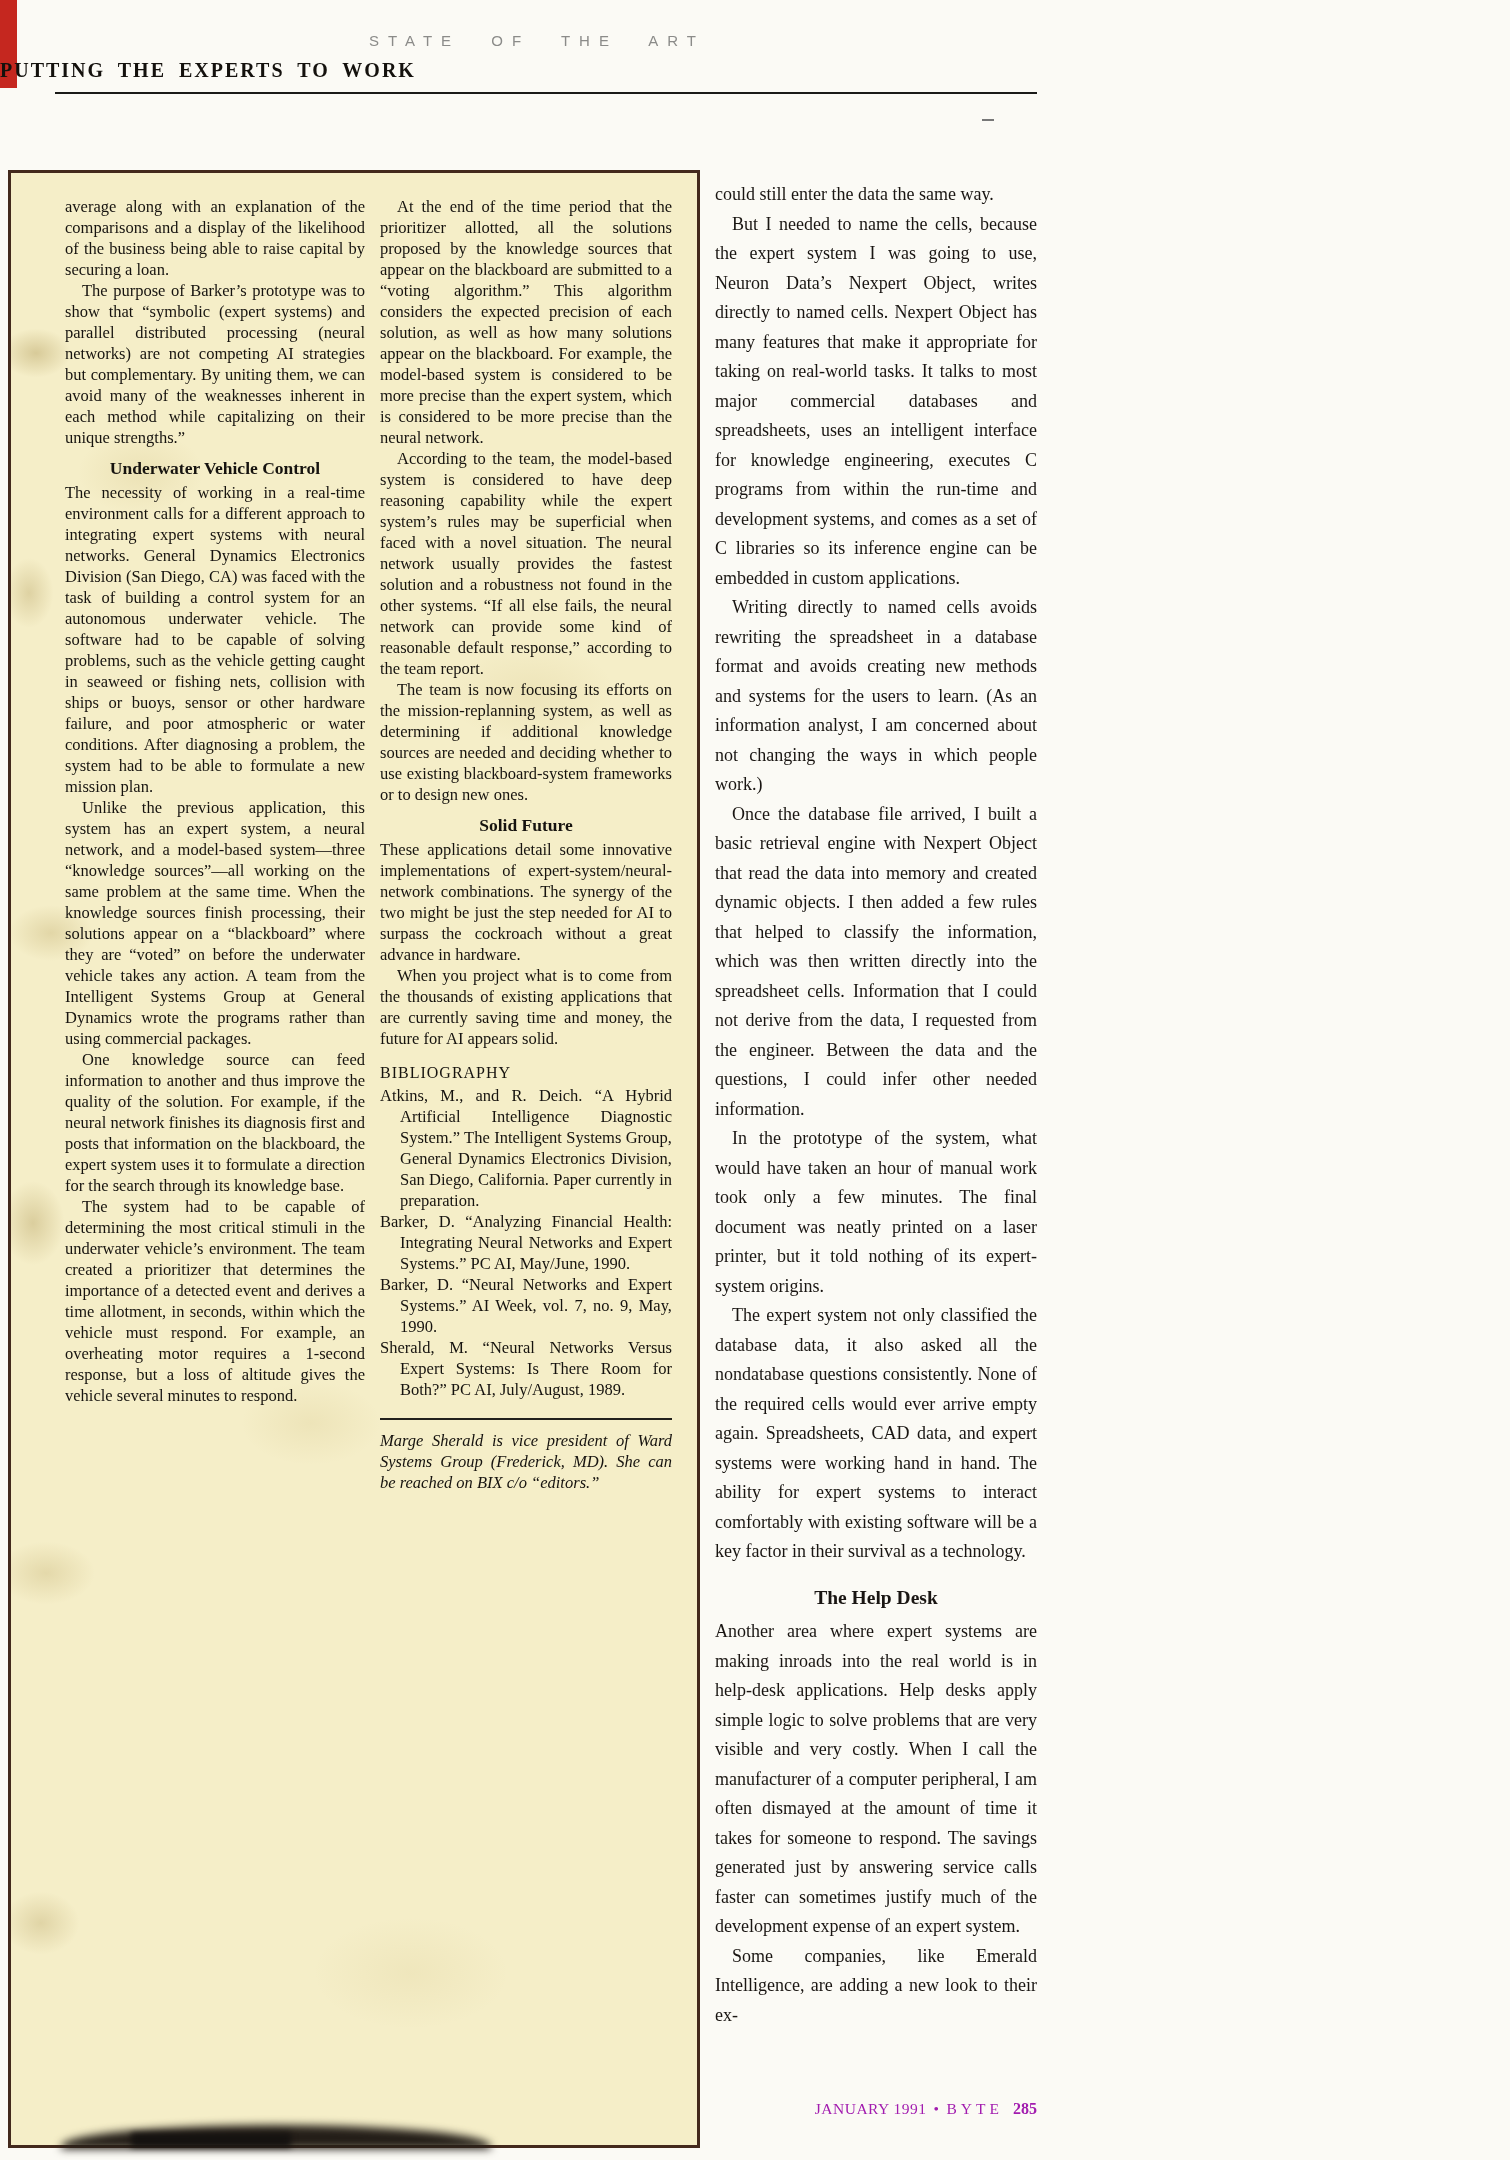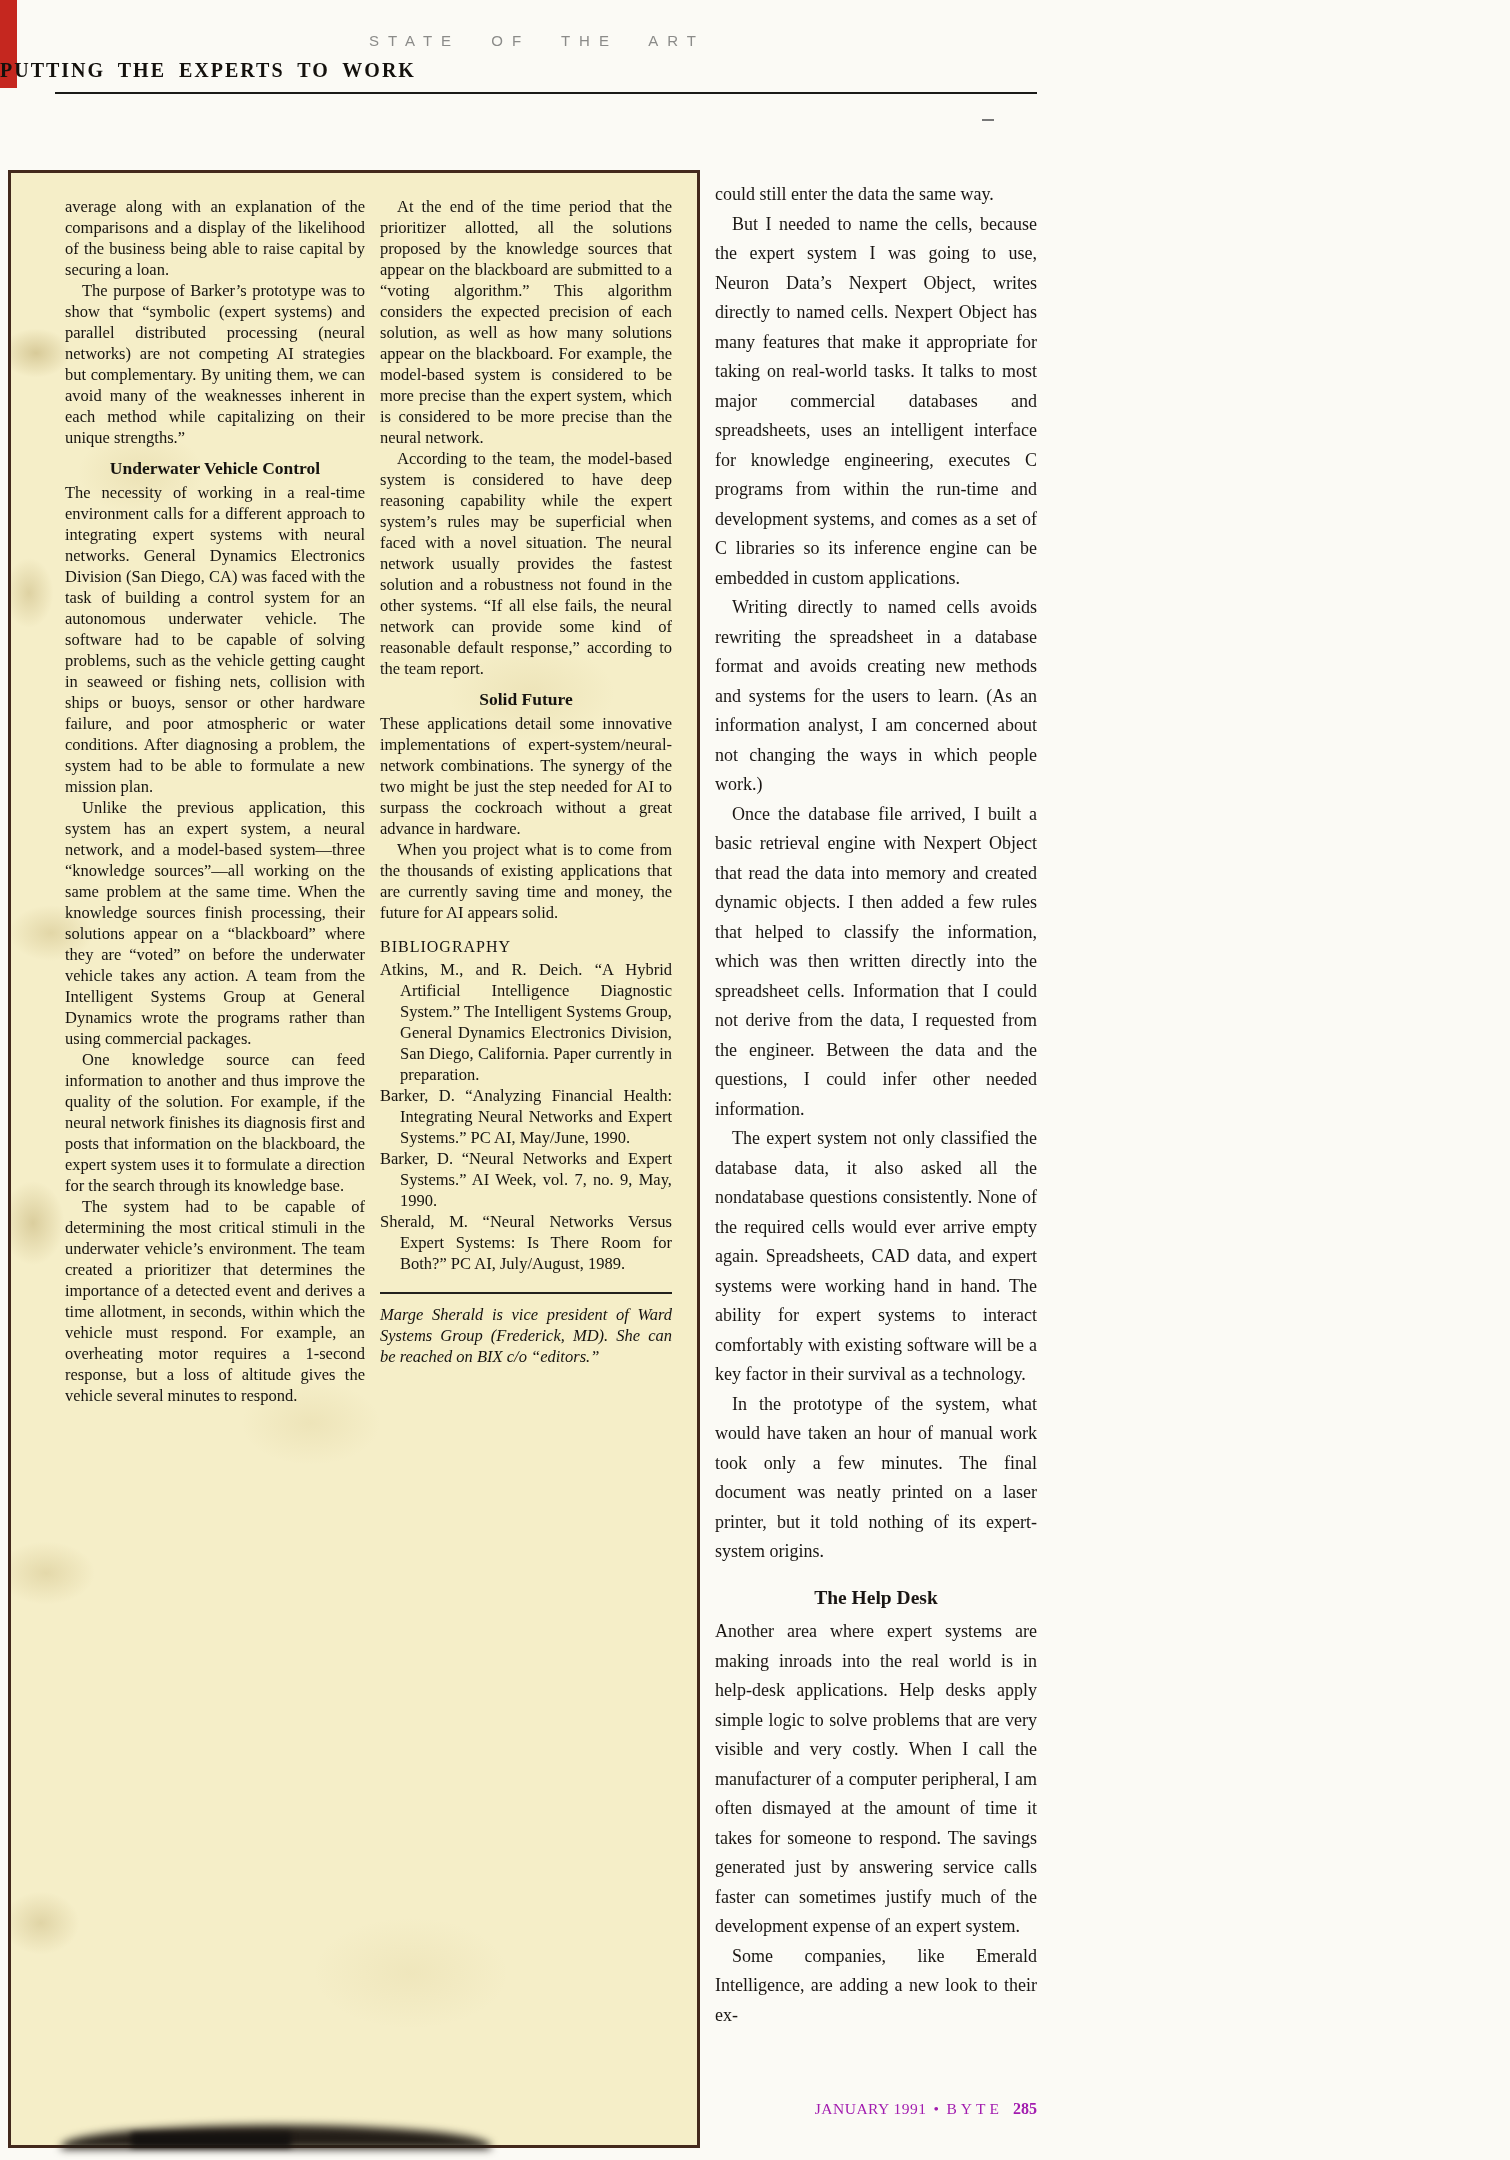--- a/index.html
+++ b/index.html
@@ -168,39 +168,40 @@
     <h3>Underwater Vehicle Control</h3>
     <p class="flush">The necessity of working in a real-time environment calls for a different approach to integrating expert systems with neural networks. General Dynamics Electronics Division (San Diego, CA) was faced with the task of building a control system for an autonomous underwater vehicle. The software had to be capable of solving problems, such as the vehicle getting caught in seaweed or fishing nets, collision with ships or buoys, sensor or other hardware failure, and poor atmospheric or water conditions. After diagnosing a problem, the system had to be able to formulate a new mission plan.</p>
     <p>Unlike the previous application, this system has an expert system, a neural network, and a model-based system—three “knowledge sources”—all working on the same problem at the same time. When the knowledge sources finish processing, their solutions appear on a “blackboard” where they are “voted” on before the underwater vehicle takes any action. A team from the Intelligent Systems Group at General Dynamics wrote the programs rather than using commercial packages.</p>
     <p>One knowledge source can feed information to another and thus improve the quality of the solution. For example, if the neural network finishes its diagnosis first and posts that information on the blackboard, the expert system uses it to formulate a direction for the search through its knowledge base.</p>
     <p>The system had to be capable of determining the most critical stimuli in the underwater vehicle’s environment. The team created a prioritizer that determines the importance of a detected event and derives a time allotment, in seconds, within which the vehicle must respond. For example, an overheating motor requires a 1-second response, but a loss of altitude gives the vehicle several minutes to respond.</p>
   </div>
 
   <div class="col col2">
     <p>At the end of the time period that the prioritizer allotted, all the solutions proposed by the knowledge sources that appear on the blackboard are submitted to a “voting algorithm.” This algorithm considers the expected precision of each solution, as well as how many solutions appear on the blackboard. For example, the model-based system is considered to be more precise than the expert system, which is considered to be more precise than the neural network.</p>
     <p>According to the team, the model-based system is considered to have deep reasoning capability while the expert system’s rules may be superficial when faced with a novel situation. The neural network usually provides the fastest solution and a robustness not found in the other systems. “If all else fails, the neural network can provide some kind of reasonable default response,” according to the team report.</p>
+    <p>The team is now focusing its efforts on the mission-replanning system, as well as determining if additional knowledge sources are needed and deciding whether to use existing blackboard-system frameworks or to design new ones.</p>
     <h3>Solid Future</h3>
     <p class="flush">These applications detail some innovative implementations of expert-system/neural-network combinations. The synergy of the two might be just the step needed for AI to surpass the cockroach without a great advance in hardware.</p>
     <p>When you project what is to come from the thousands of existing applications that are currently saving time and money, the future for AI appears solid.</p>
     <div class="bib-head">BIBLIOGRAPHY</div>
     <p class="bib">Atkins, M., and R. Deich. “A Hybrid Artificial Intelligence Diagnostic System.” The Intelligent Systems Group, General Dynamics Electronics Division, San Diego, California. Paper currently in preparation.</p>
     <p class="bib">Barker, D. “Analyzing Financial Health: Integrating Neural Networks and Expert Systems.” PC AI, May/June, 1990.</p>
     <p class="bib">Barker, D. “Neural Networks and Expert Systems.” AI Week, vol. 7, no. 9, May, 1990.</p>
     <p class="bib">Sherald, M. “Neural Networks Versus Expert Systems: Is There Room for Both?” PC AI, July/August, 1989.</p>
     <hr class="bio-rule">
     <p class="bio flush">Marge Sherald is vice president of Ward Systems Group (Frederick, MD). She can be reached on BIX c/o “editors.”</p>
   </div>
 
   <div class="col col3">
     <p class="flush">could still enter the data the same way.</p>
     <p>But I needed to name the cells, because the expert system I was going to use, Neuron Data’s Nexpert Object, writes directly to named cells. Nexpert Object has many features that make it appropriate for taking on real-world tasks. It talks to most major commercial databases and spreadsheets, uses an intelligent interface for knowledge engineering, executes C programs from within the run-time and development systems, and comes as a set of C libraries so its inference engine can be embedded in custom applications.</p>
     <p>Writing directly to named cells avoids rewriting the spreadsheet in a database format and avoids creating new methods and systems for the users to learn. (As an information analyst, I am concerned about not changing the ways in which people work.)</p>
     <p>Once the database file arrived, I built a basic retrieval engine with Nexpert Object that read the data into memory and created dynamic objects. I then added a few rules that helped to classify the information, which was then written directly into the spreadsheet cells. Information that I could not derive from the data, I requested from the engineer. Between the data and the questions, I could infer other needed information.</p>
+    <p>In the prototype of the system, what would have taken an hour of manual work took only a few minutes. The final document was neatly printed on a laser printer, but it told nothing of its expert-system origins.</p>
     <p>The expert system not only classified the database data, it also asked all the nondatabase questions consistently. None of the required cells would ever arrive empty again. Spreadsheets, CAD data, and expert systems were working hand in hand. The ability for expert systems to interact comfortably with existing software will be a key factor in their survival as a technology.</p>
-    <p>In the prototype of the system, what would have taken an hour of manual work took only a few minutes. The final document was neatly printed on a laser printer, but it told nothing of its expert-system origins.</p>
     <h3>The Help Desk</h3>
     <p class="flush">Another area where expert systems are making inroads into the real world is in help-desk applications. Help desks apply simple logic to solve problems that are very visible and very costly. When I call the manufacturer of a computer peripheral, I am often dismayed at the amount of time it takes for someone to respond. The savings generated just by answering service calls faster can sometimes justify much of the development expense of an expert system.</p>
     <p>Some companies, like Emerald Intelligence, are adding a new look to their ex-</p>
   </div>
 
   <div class="footer">
     <span>JANUARY 1991</span><span class="sep">•</span><span class="mag">BYTE</span><span class="pagenum">285</span>
   </div>
 
 </div>

